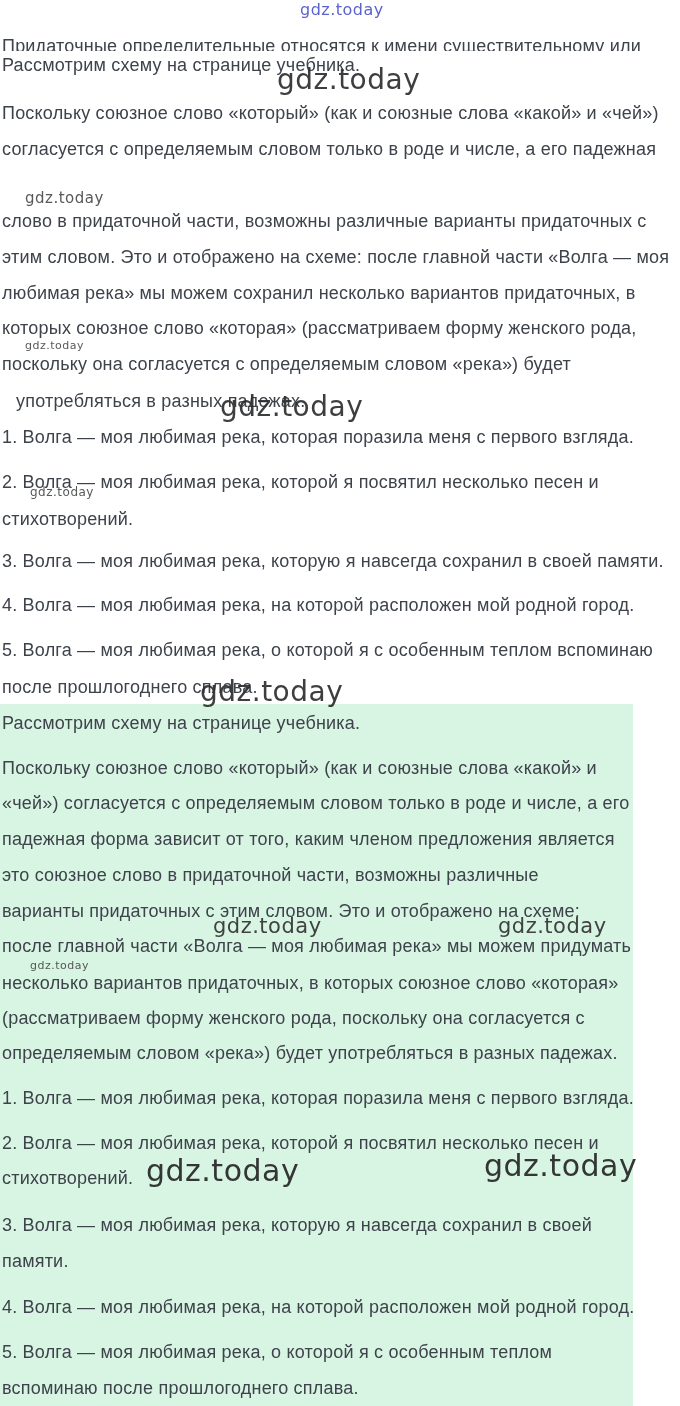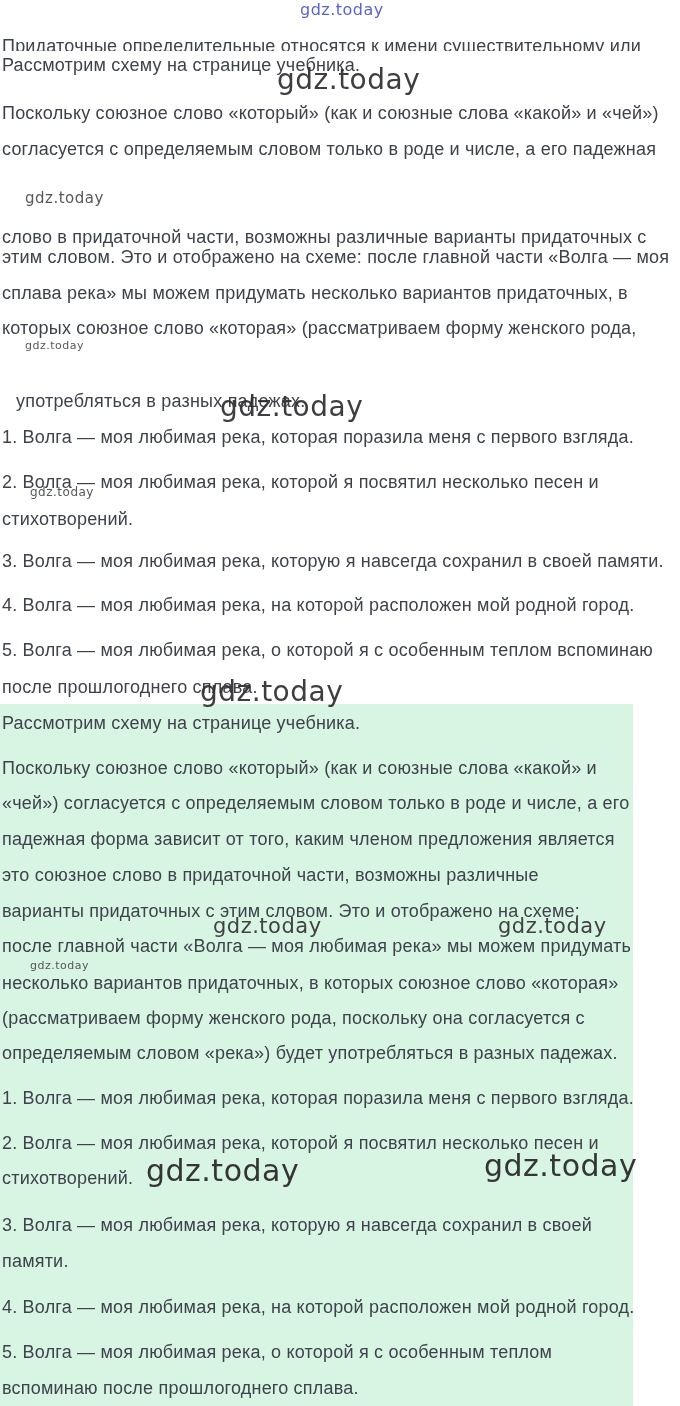--- a/index.html
+++ b/index.html
@@ -53,24 +53,25 @@
 
   <div id="green-panel" style="left: 0px; top: 704px; width: 633px; height: 702px; background: rgb(216, 245, 228);"></div>
 
   <div id="clipped-line-box">
     <div class="inner">Придаточные определительные относятся к имени существительному или</div>
   </div>
 
 <div class="line" style="left: 2px; top: 55px;">Рассмотрим схему на странице учебника.</div>
     <div class="line" style="left: 2px; top: 103px;">Поскольку союзное слово «который» (как и союзные слова «какой» и «чей»)</div>
     <div class="line" style="left: 2px; top: 139px;">согласуется с определяемым словом только в роде и числе, а его падежная</div>
-    <div class="line" style="left: 2px; top: 227px;">слово в придаточной части, возможны различные варианты придаточных с</div>
+    <div class="line" style="left: 2px; top: 211px;">слово в придаточной части, возможны различные варианты придаточных с</div>
     <div class="line" style="left: 2px; top: 247px;">этим словом. Это и отображено на схеме: после главной части «Волга — моя</div>
-    <div class="line" style="left: 2px; top: 283px;">сплава река» мы можем придумать несколько вариантов придаточных, в</div>
+    <div class="line" style="left: 2px; top: 283px;">любимая река» мы можем сохранил несколько вариантов придаточных, в</div>
     <div class="line" style="left: 2px; top: 318px;">которых союзное слово «которая» (рассматриваем форму женского рода,</div>
+    <div class="line" style="left: 2px; top: 354px;">поскольку она согласуется с определяемым словом «река») будет</div>
     <div class="line" style="left: 16px; top: 391px;">употребляться в разных падежах.</div>
     <div class="line" style="left: 2px; top: 427px;">1. Волга — моя любимая река, которая поразила меня с первого взгляда.</div>
     <div class="line" style="left: 2px; top: 472px;">2. Волга — моя любимая река, которой я посвятил несколько песен и</div>
     <div class="line" style="left: 2px; top: 509px;">стихотворений.</div>
     <div class="line" style="left: 2px; top: 551px;">3. Волга — моя любимая река, которую я навсегда сохранил в своей памяти.</div>
     <div class="line" style="left: 2px; top: 595px;">4. Волга — моя любимая река, на которой расположен мой родной город.</div>
     <div class="line" style="left: 2px; top: 640px;">5. Волга — моя любимая река, о которой я с особенным теплом вспоминаю</div>
     <div class="line" style="left: 2px; top: 677px;">после прошлогоднего сплава.</div>
     <div class="line" style="left: 2px; top: 713px;">Рассмотрим схему на странице учебника.</div>
     <div class="line" style="left: 2px; top: 758px;">Поскольку союзное слово «который» (как и союзные слова «какой» и</div>

